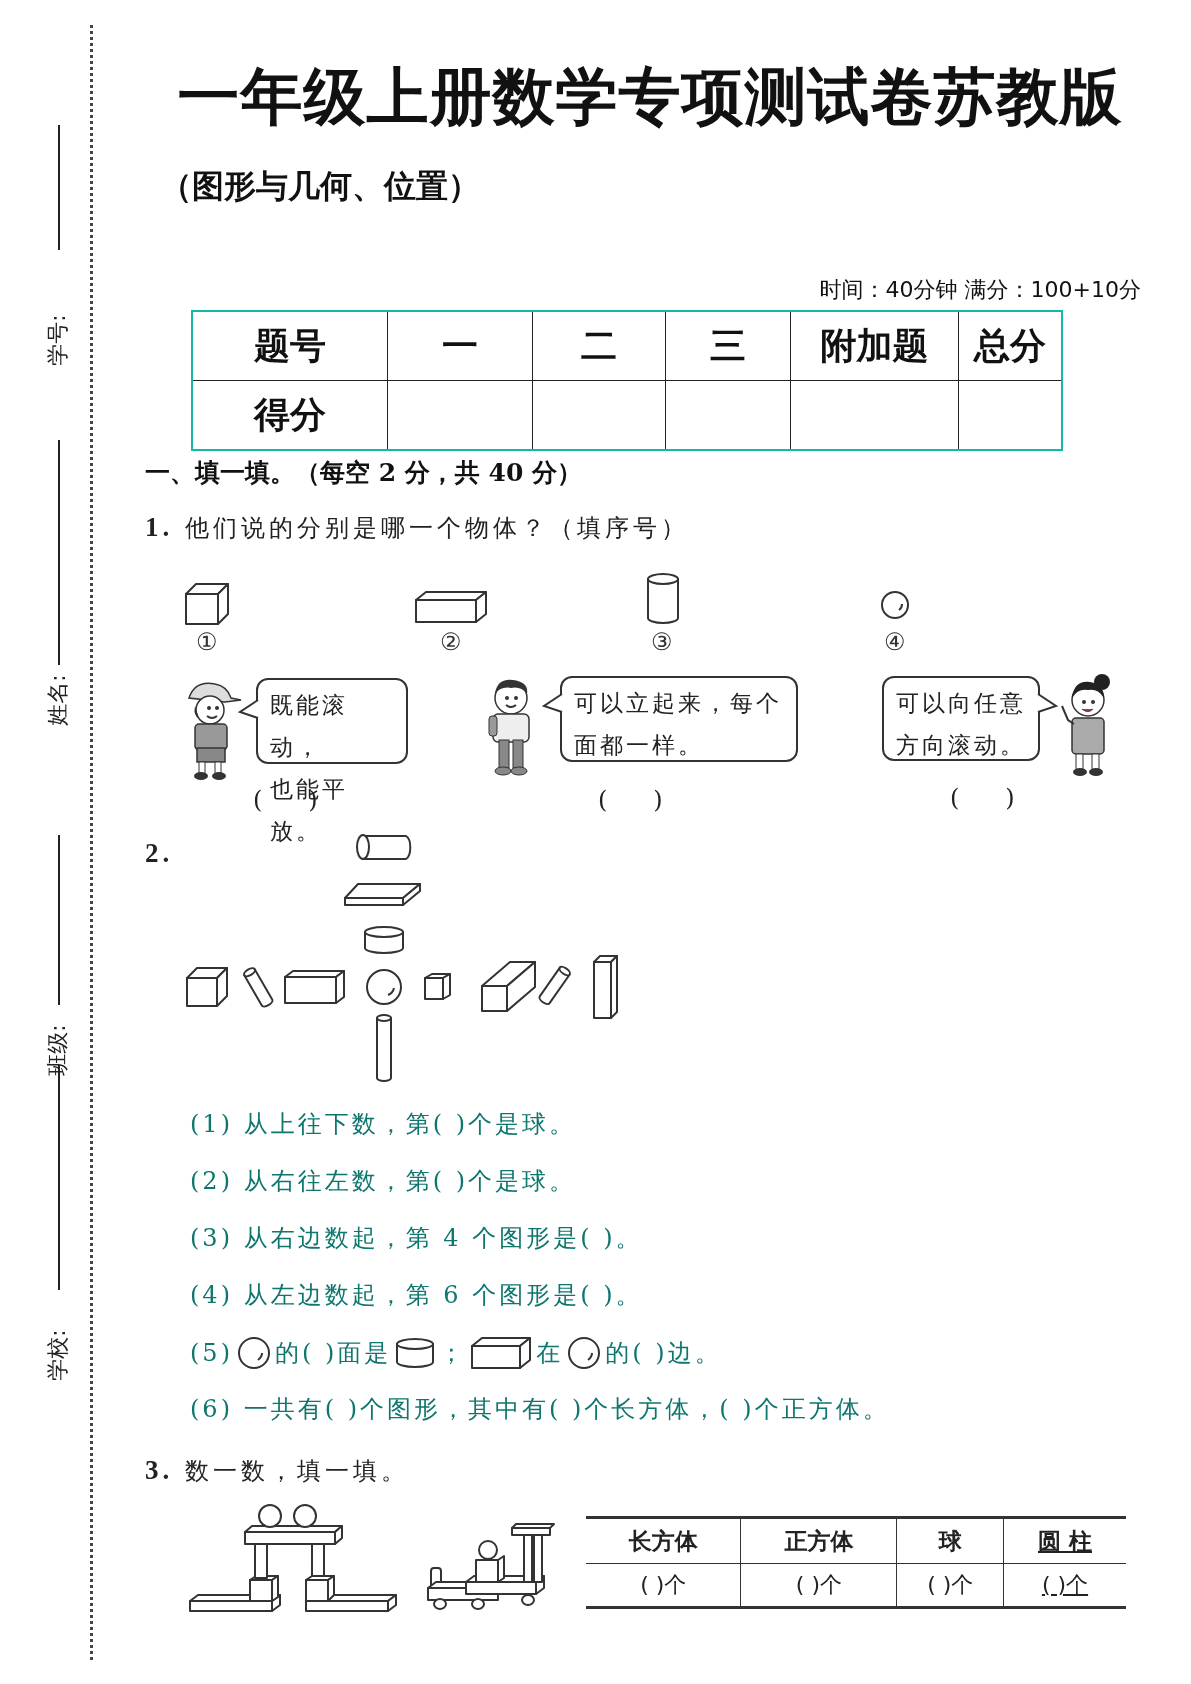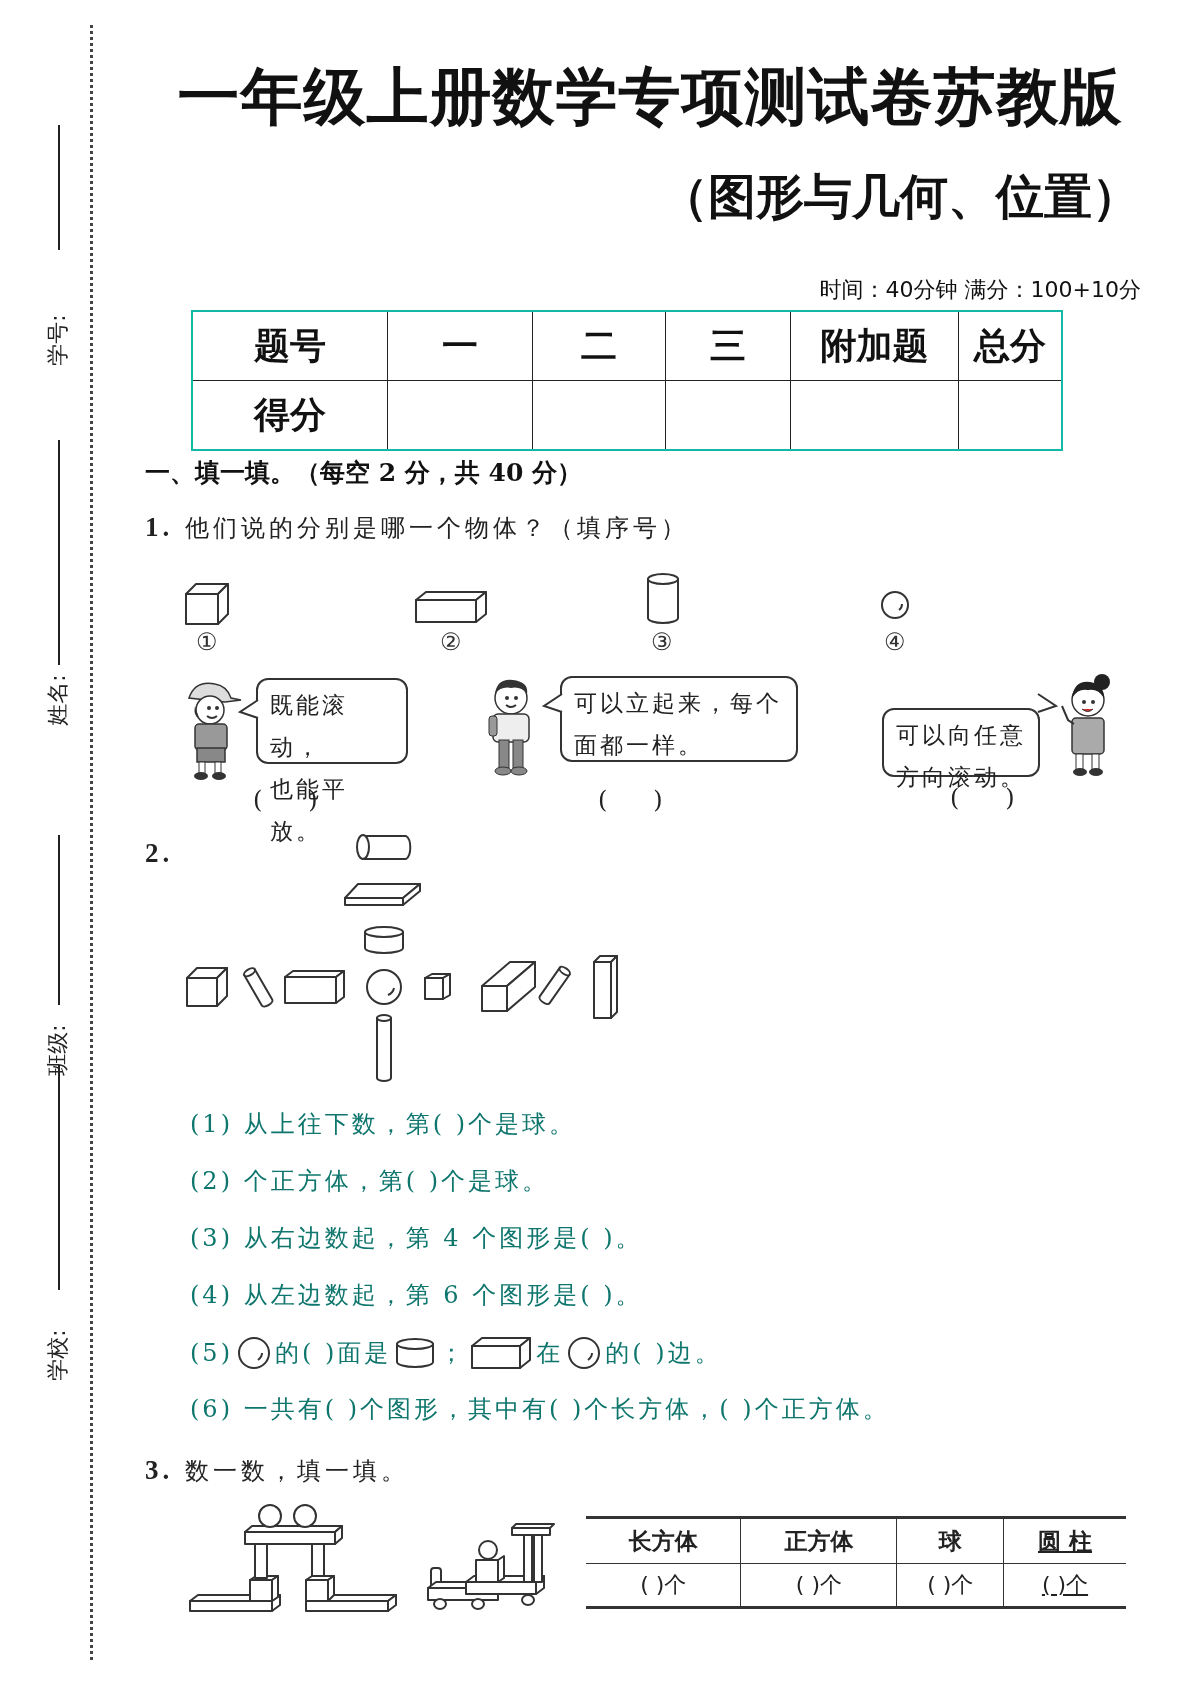--- a/index.html
+++ b/index.html
@@ -18,22 +18,22 @@
     transform: rotate(-90deg); transform-origin: center center; white-space: nowrap;
     color: #222; width: 60px; text-align: center;
   }
   
   .title {
     position: absolute; left: 160px; top: 55px; width: 980px; text-align: center;
     font-size: 62px; font-weight: bold; letter-spacing: 1px; color: #111;
     font-family: "DejaVu Sans", sans-serif;
   }
   .subtitle {
-    position: absolute; left: 160px; top: 165px; width: 980px; text-align: right;
-    font-size: 48px; font-weight: bold; color: #111; font-family: Liberation Sans, sans-serif;
+    position: absolute; left: 160px; top: 165px; width: 980px; text-align: left;
+    font-size: 32px; font-weight: bold; color: #111; font-family: Liberation Sans, sans-serif;
   }
   .meta {
     position: absolute; right: 50px; top: 275px; font-size: 22px; color: #111;
     font-family: "DejaVu Sans", sans-serif;
   }
   
   table.score {
     position: absolute; left: 148px; top: 310px; width: 872px; height: 136px;
     border-collapse: collapse; border: 2px solid #14b8a6; margin-left: 43px;
   }
@@ -202,21 +202,21 @@
 </svg>
 <div class="bubble" style="left:560px;top:676px;width:238px;height:86px;">
   <div>可以立起来，每个</div>
   <div>面都一样。</div>
 </div>
 <svg style="left:544px;top:694px;" width="20" height="22">
   <path d="M18,0 L0,12 L18,18" fill="#fff" stroke="#333" stroke-width="2"></path>
 </svg>
 <div class="answer-paren" style="left:598px;top:786px;">(      )</div>
 
-<div class="bubble" style="left:882px;top:676px;width:158px;height:69px;margin-top:32px;">
+<div class="bubble" style="left:882px;top:676px;width:158px;height:85px;">
   <div>可以向任意</div>
   <div>方向滚动。</div>
 </div>
 <svg style="left:1038px;top:694px;" width="20" height="22">
   <path d="M0,0 L18,12 L0,18" fill="#fff" stroke="#333" stroke-width="2"></path>
 </svg>
 <svg style="left:1058px;top:672px;" width="56" height="106">
   <circle cx="44" cy="10" r="8" fill="#222"></circle>
   <circle cx="30" cy="28" r="16" fill="#fff" stroke="#333" stroke-width="1.5"></circle>
   <path d="M14,26 Q16,8 32,10 Q46,12 46,26 Q40,16 30,18 Q20,16 14,26Z" fill="#222"></path>
@@ -294,21 +294,21 @@
     <polygon class="s" points="481,142 487,136 487,192 481,198"></polygon>
   </g>
 </svg>
 
 <div class="sub" style="top:1108px;">
   <span>(1)</span>
   <span>从上往下数，第(      )个是球。</span>
 </div>
 <div class="sub" style="top:1165px;">
   <span>(2)</span>
-  <span>个正方体，第(      )个是球。</span>
+  <span>从右往左数，第(      )个是球。</span>
 </div>
 <div class="sub" style="top:1222px;">
   <span>(3)</span>
   <span>从右边数起，第 4 个图形是(      )。</span>
 </div>
 <div class="sub" style="top:1279px;">
   <span>(4)</span>
   <span>从左边数起，第 6 个图形是(      )。</span>
 </div>
 <div class="sub" style="top:1336px;display:flex;align-items:center;gap:4px;">

